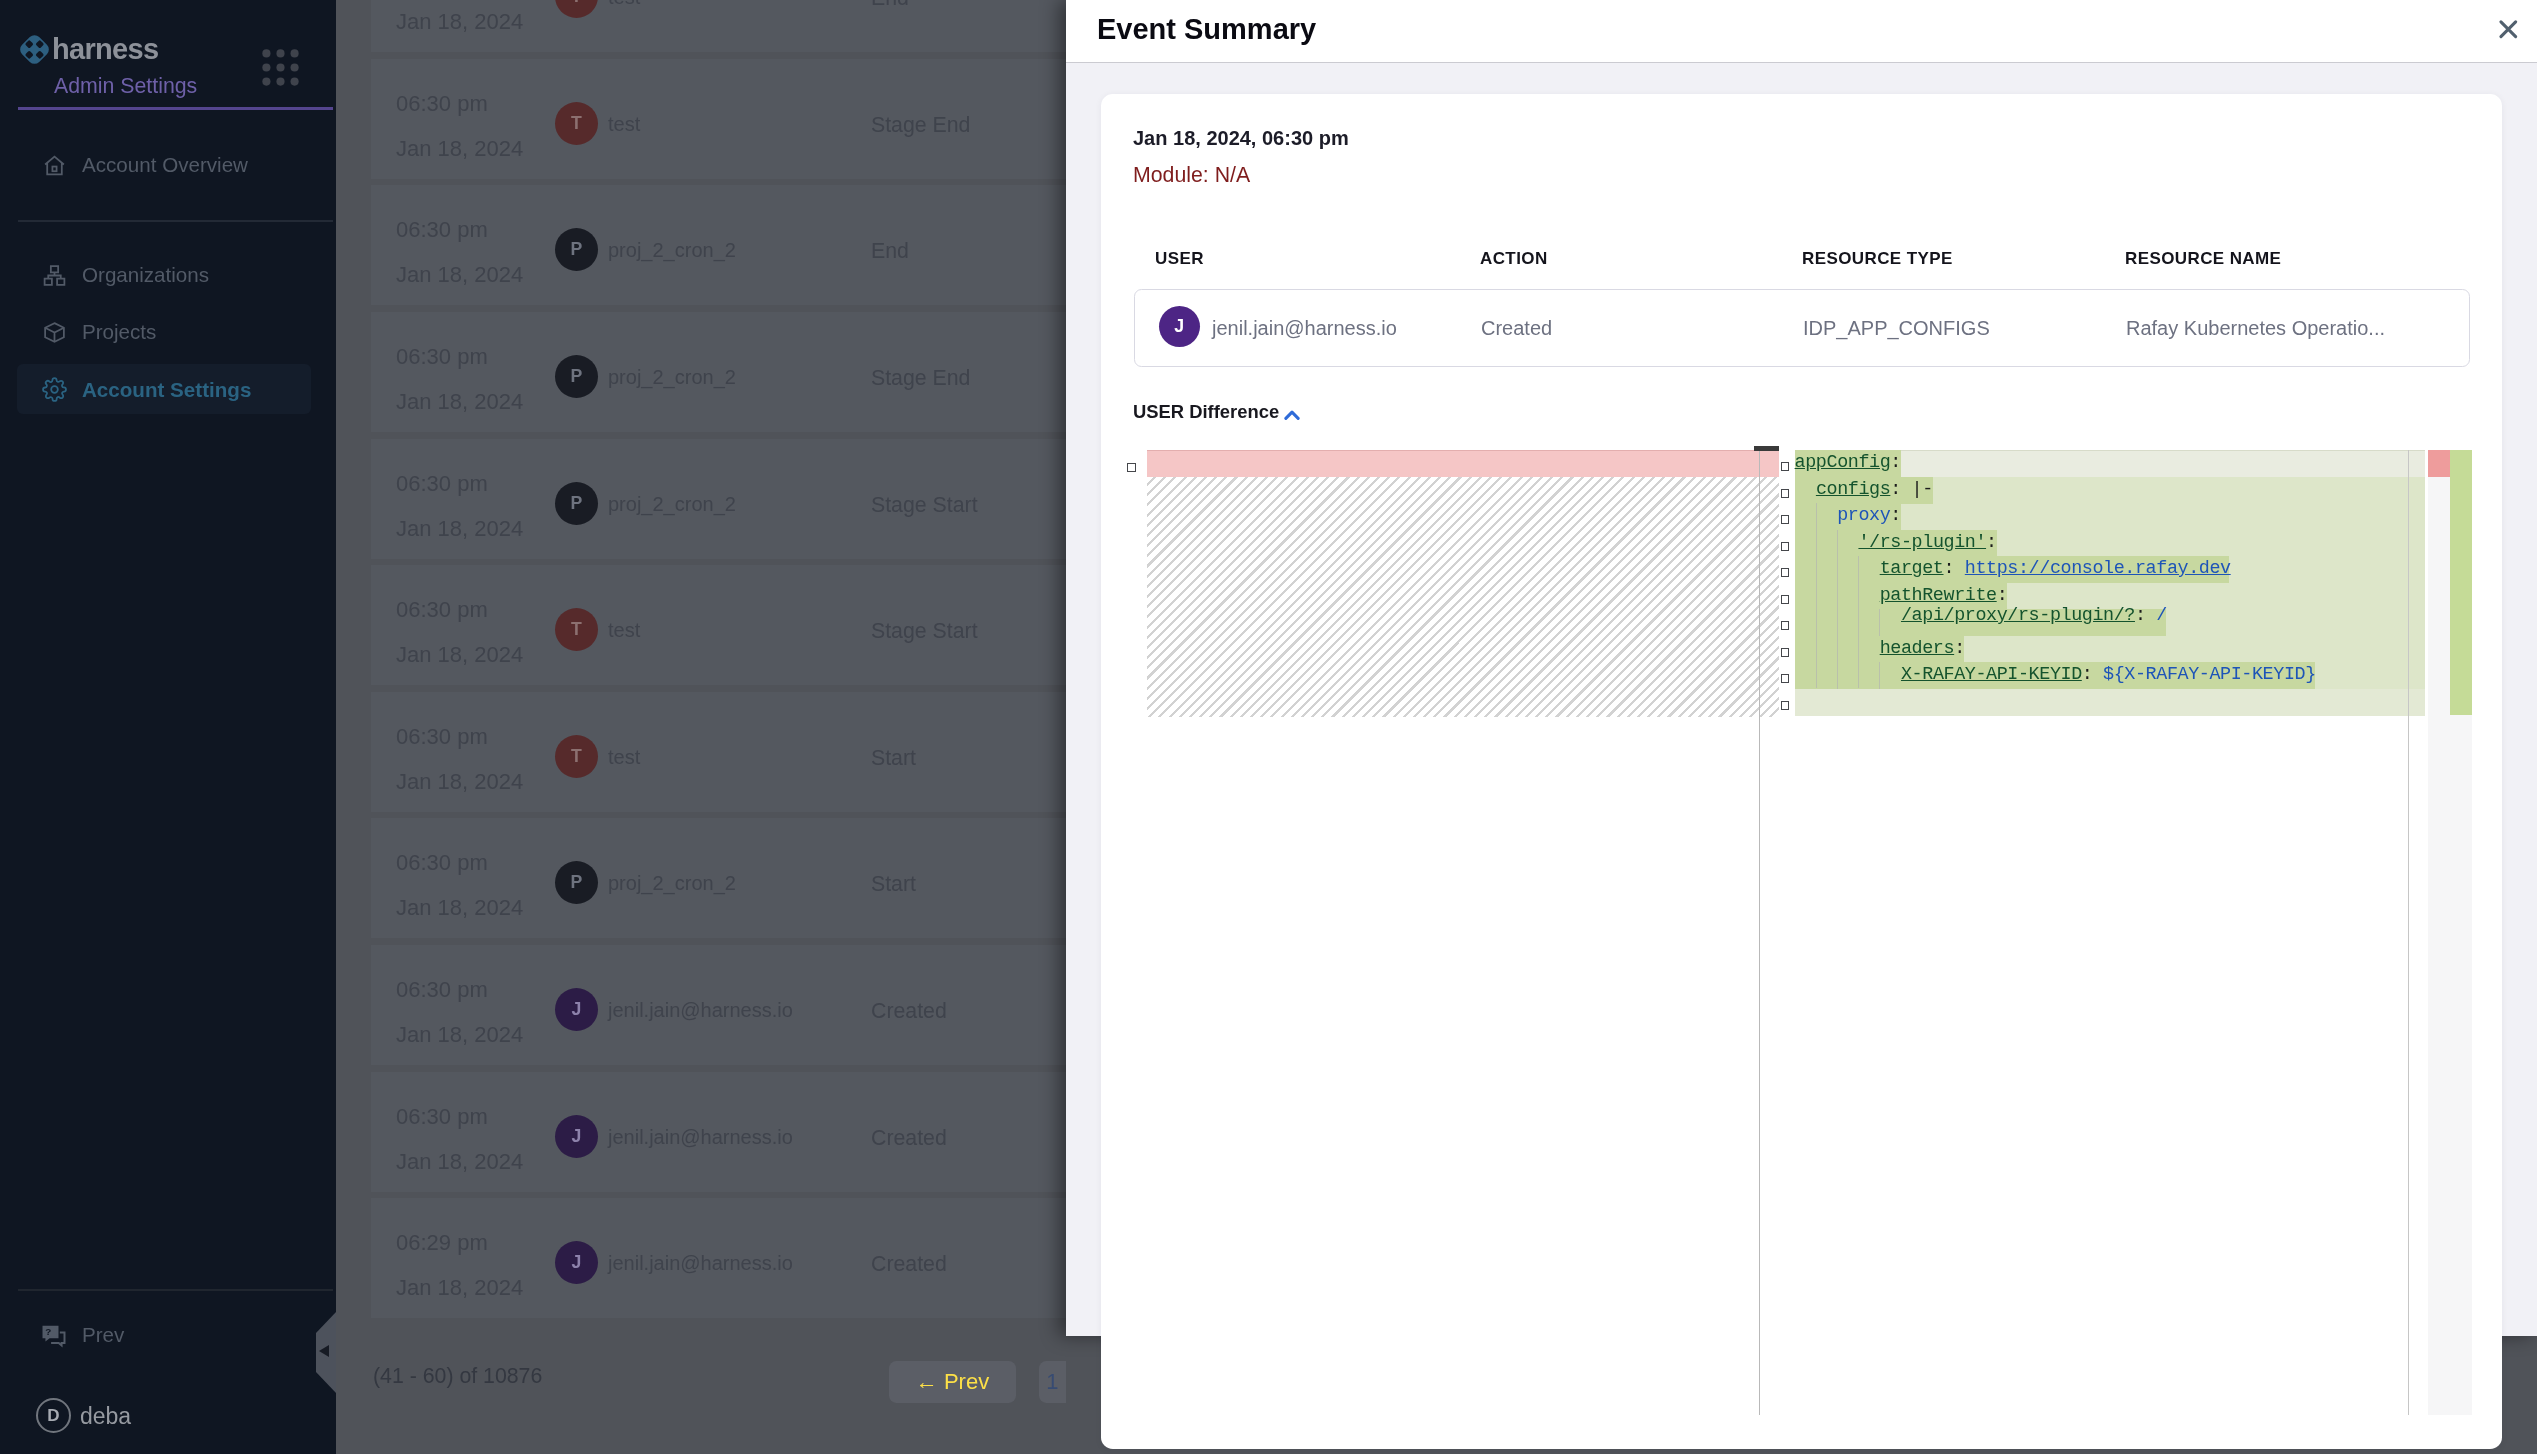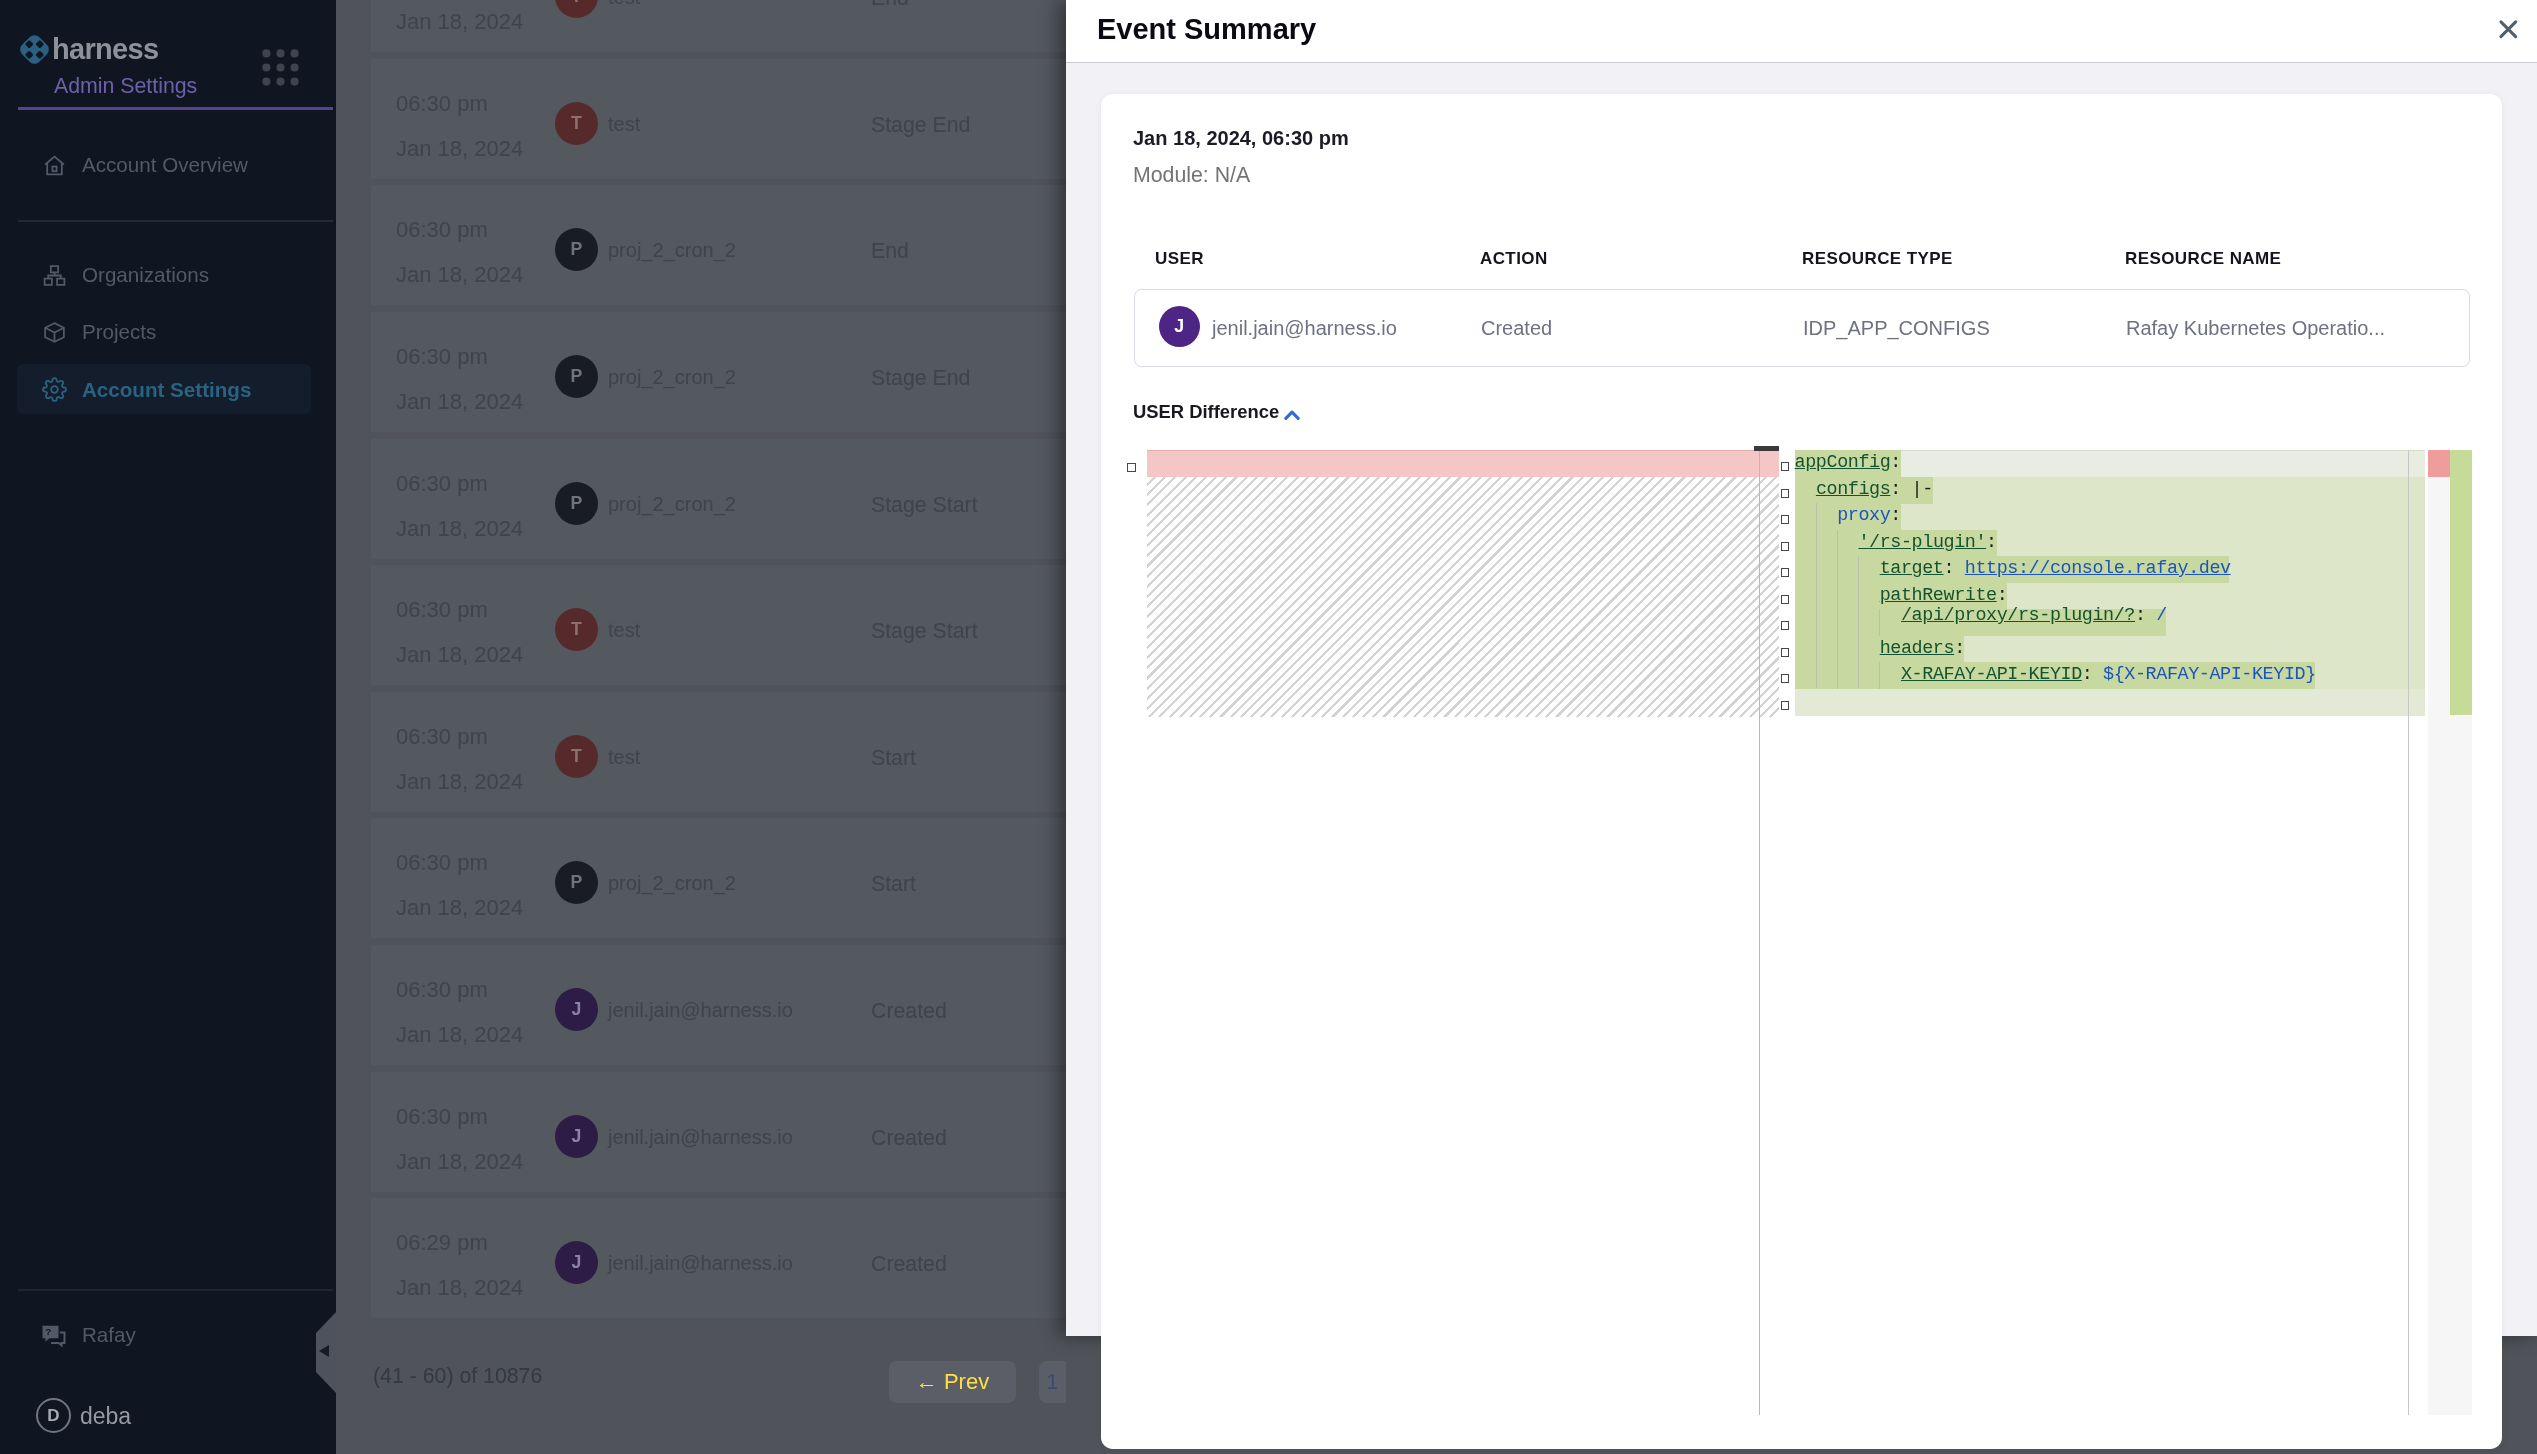--- a/index.html
+++ b/index.html
@@ -187,41 +187,41 @@
   </svg>
   <div class="navtext" style="top:378px; color:#2a6382; font-weight:bold;">Account Settings</div>
 
   <div class="abs" style="left:17.7px; top:1289px; width:315px; height:1.5px; background:#20262f;"></div>
 
   <svg class="abs" style="left:40px; top:1322px;" width="28" height="28" viewBox="0 0 24 24" fill="none" stroke="#525a67" stroke-width="1.7">
     <path d="M3 4 H15 V13 H8 L5.5 15 V13 H3 Z" fill="#525a67"></path>
     <path d="M17 9 H21 V18 H18.5 V20 L16 18 H9.5"></path>
     <text x="7" y="11.2" font-size="8.5" fill="#0f1622" stroke="none" font-weight="bold" text-anchor="middle">?</text>
   </svg>
-  <div class="navtext" style="top:1323px;">Rafay</div>
+  <div class="navtext" style="top:1323px;">Prev</div>
 
   <div class="abs" style="left:36px; top:1398px; width:35px; height:35px; border:2.2px solid #70757d; border-radius:50%; color:#a7abb2; font-size:17px; font-weight:bold; text-align:center; line-height:32px;">D</div>
   <div class="abs" style="left:80px; top:1403px; font-size:23px; color:#969aa1;">deba</div>
 </div>
 
 <div class="abs" style="left:316px; top:1312px; width:20px; height:81px; background:#4d525c; clip-path:polygon(100% 0, 0 26%, 0 74%, 100% 100%);"></div>
 <div class="abs" style="left:319px; top:1345px; width:0; height:0; border-top:6.6px solid transparent; border-bottom:6.6px solid transparent; border-right:10.3px solid #171b24;"></div>
 
 <div id="drawer">
   <div id="dhead">
       <div id="dtitle">Event Summary</div>
     </div>
 
   <svg class="abs" style="left:1432px; top:19px;" width="20.6" height="20.6" viewBox="0 0 28 28">
     <path d="M4 4 L24 24 M24 4 L4 24" stroke="#51606e" stroke-width="4.2" stroke-linecap="round"></path>
   </svg>
 
   <div id="card">
     <div class="abs" style="left:32px; top:33px; font-size:20px; font-weight:bold; color:#1c1c28;">Jan 18, 2024, 06:30 pm</div>
-    <div class="abs" style="left:32px; top:69px; font-size:21.3px; color:#737373;">Module: N/A</div>
+    <div class="abs" style="left:32px; top:69px; font-size:21.3px; color:#7f1d1d;">Module: N/A</div>
 
     <div class="hdr" style="left:54px;">USER</div>
     <div class="hdr" style="left:379px;">ACTION</div>
     <div class="hdr" style="left:701px;">RESOURCE TYPE</div>
     <div class="hdr" style="left:1024px;">RESOURCE NAME</div>
 
     <div id="rowbox">
       <div class="abs" style="left:23.6px; top:15.5px; width:41px; height:41px; border-radius:50%; background:#4d2585; color:#ffffff; font-size:17.7px; font-weight:bold; text-align:center; line-height:41px;">J</div>
       <div class="cell" style="left:77px;">jenil.jain@harness.io</div>
       <div class="cell" style="left:346px;">Created</div>

